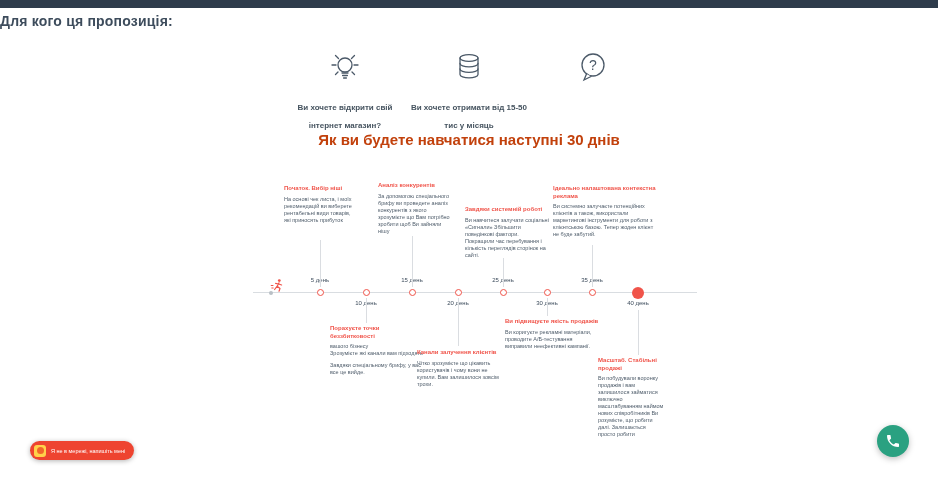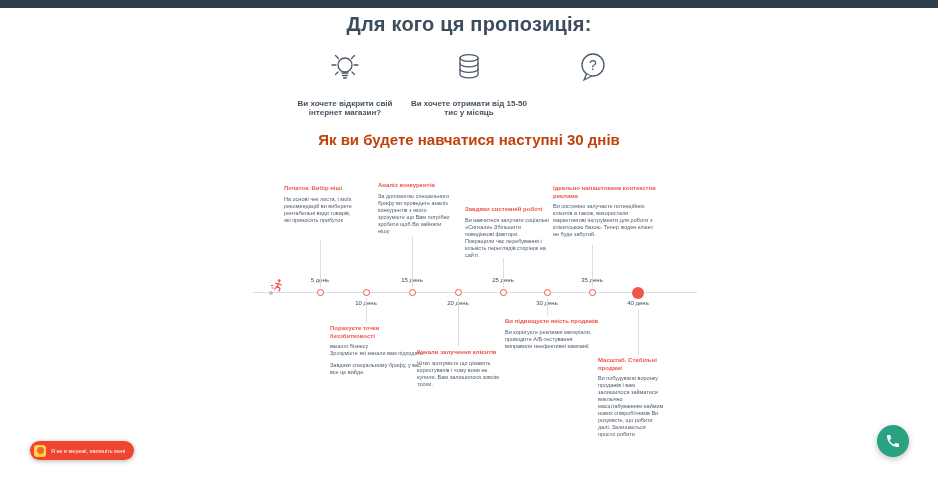--- a/index.html
+++ b/index.html
@@ -1,25 +1,25 @@
 <!DOCTYPE html>
 <html><head>
 <meta charset="utf-8">
 <style>
   html,body{margin:0;padding:0;background:#fff;}
   #canvas{
     position:relative;width:938px;height:480px;overflow:hidden;background:#ffffff;
     font-family:"Liberation Sans", sans-serif;color:#3d4c5c;
   }
   .topbar{position:absolute;top:0;left:0;width:100%;height:8px;background:#2e3c4b;}
-  .page-title{position:absolute;top:13px;left:0;width:100%;text-align:center;
-    font-size:20px;font-weight:700;color:#3d4c5c;letter-spacing:.2px;}
+  .page-title{position:absolute;top:13px;left:0;width:100%;
+    font-size:14px;font-weight:700;color:#3d4c5c;letter-spacing:.2px;}
   .feature{position:absolute;display:flex;flex-direction:column;align-items:center;}
   .feature .icon-wrap{height:46px;display:flex;align-items:flex-end;justify-content:center;}
-  .feature .f-label{margin-top:9px;font-size:8px;line-height:9px;text-align:center;color:#45535f;font-weight:700;}
+  .feature .f-label{margin-top:9px;font-size:8px;line-height:18px;text-align:center;color:#45535f;font-weight:700;}
   #feature-1{top:44px;left:295px;width:100px;}
   #feature-2{top:44px;left:410px;width:118px;}
   #feature-3{top:44px;left:538px;width:110px;}
   .course-title{position:absolute;top:131px;left:0;width:100%;text-align:center;
     font-size:15px;font-weight:700;color:#c2410c;}
   .course-subtitle{position:absolute;top:151px;left:0;width:100%;text-align:center;
     font-size:9px;color:#45535f;}
   
   .tl-line{position:absolute;top:292px;left:253px;width:444px;height:1px;background:#d9dde1;}
   .tl-start-dot{position:absolute;top:291px;left:269px;width:4px;height:4px;border-radius:50%;background:#b9c0c6;}

